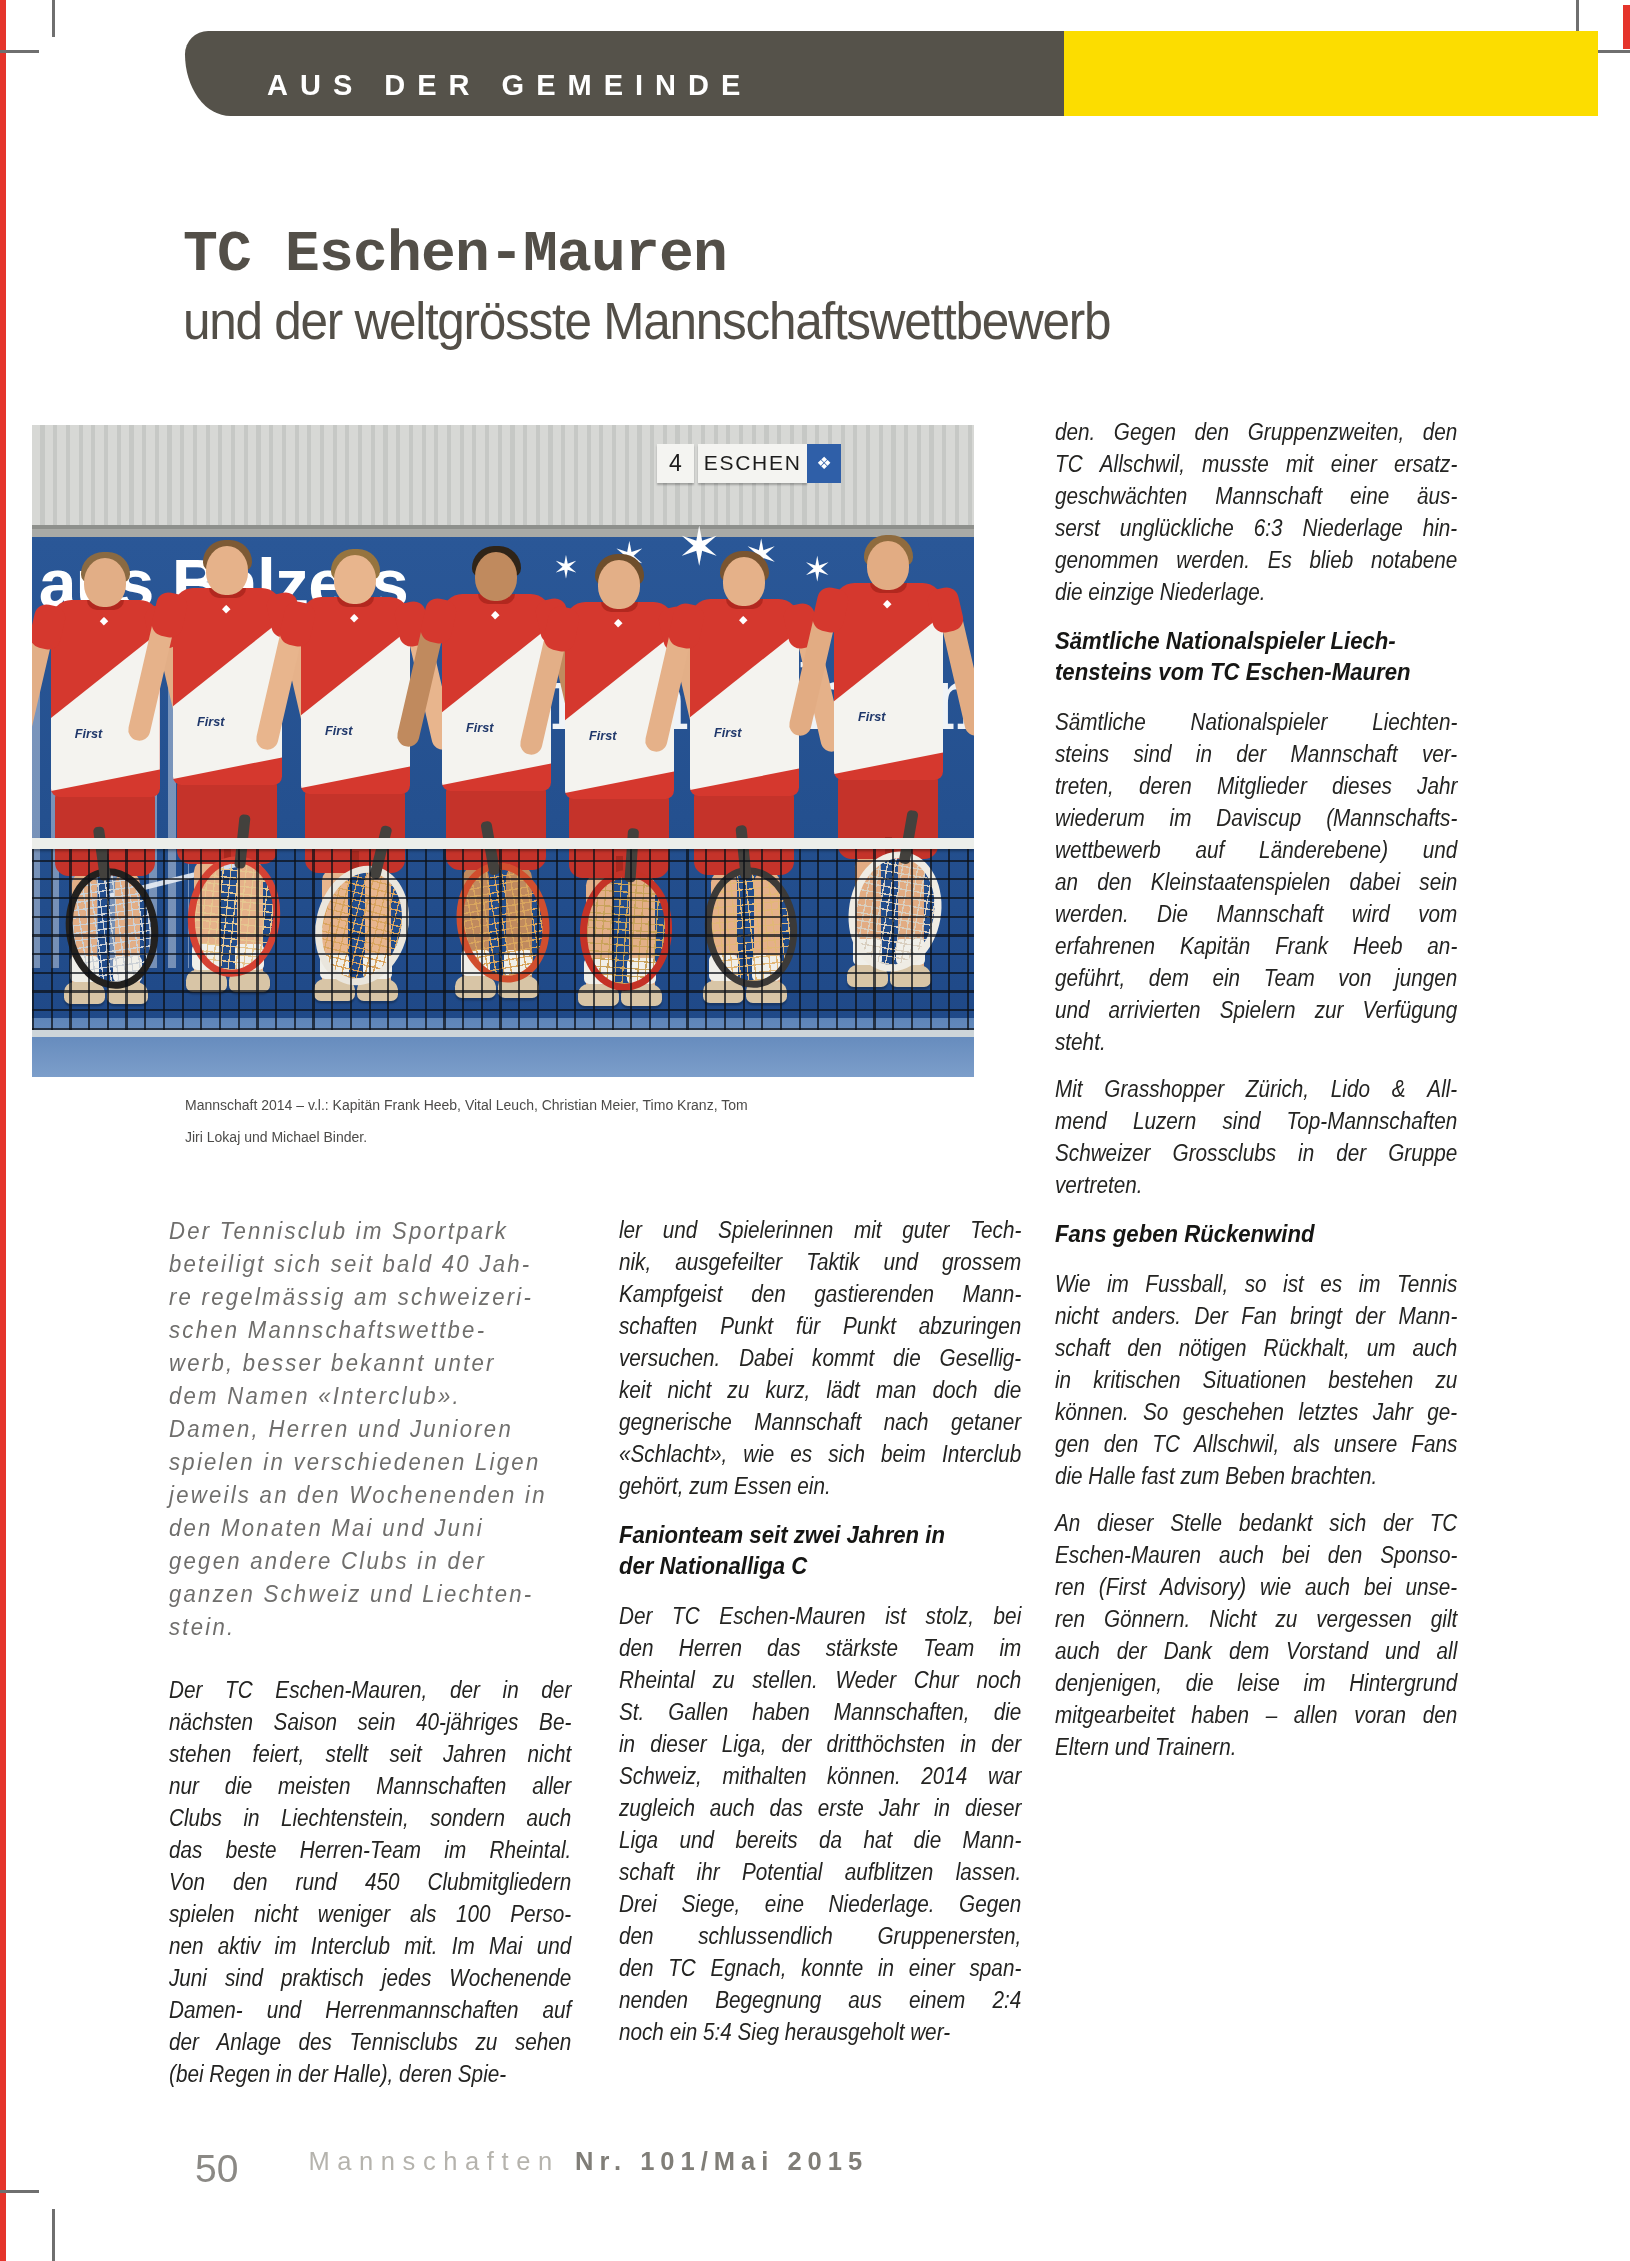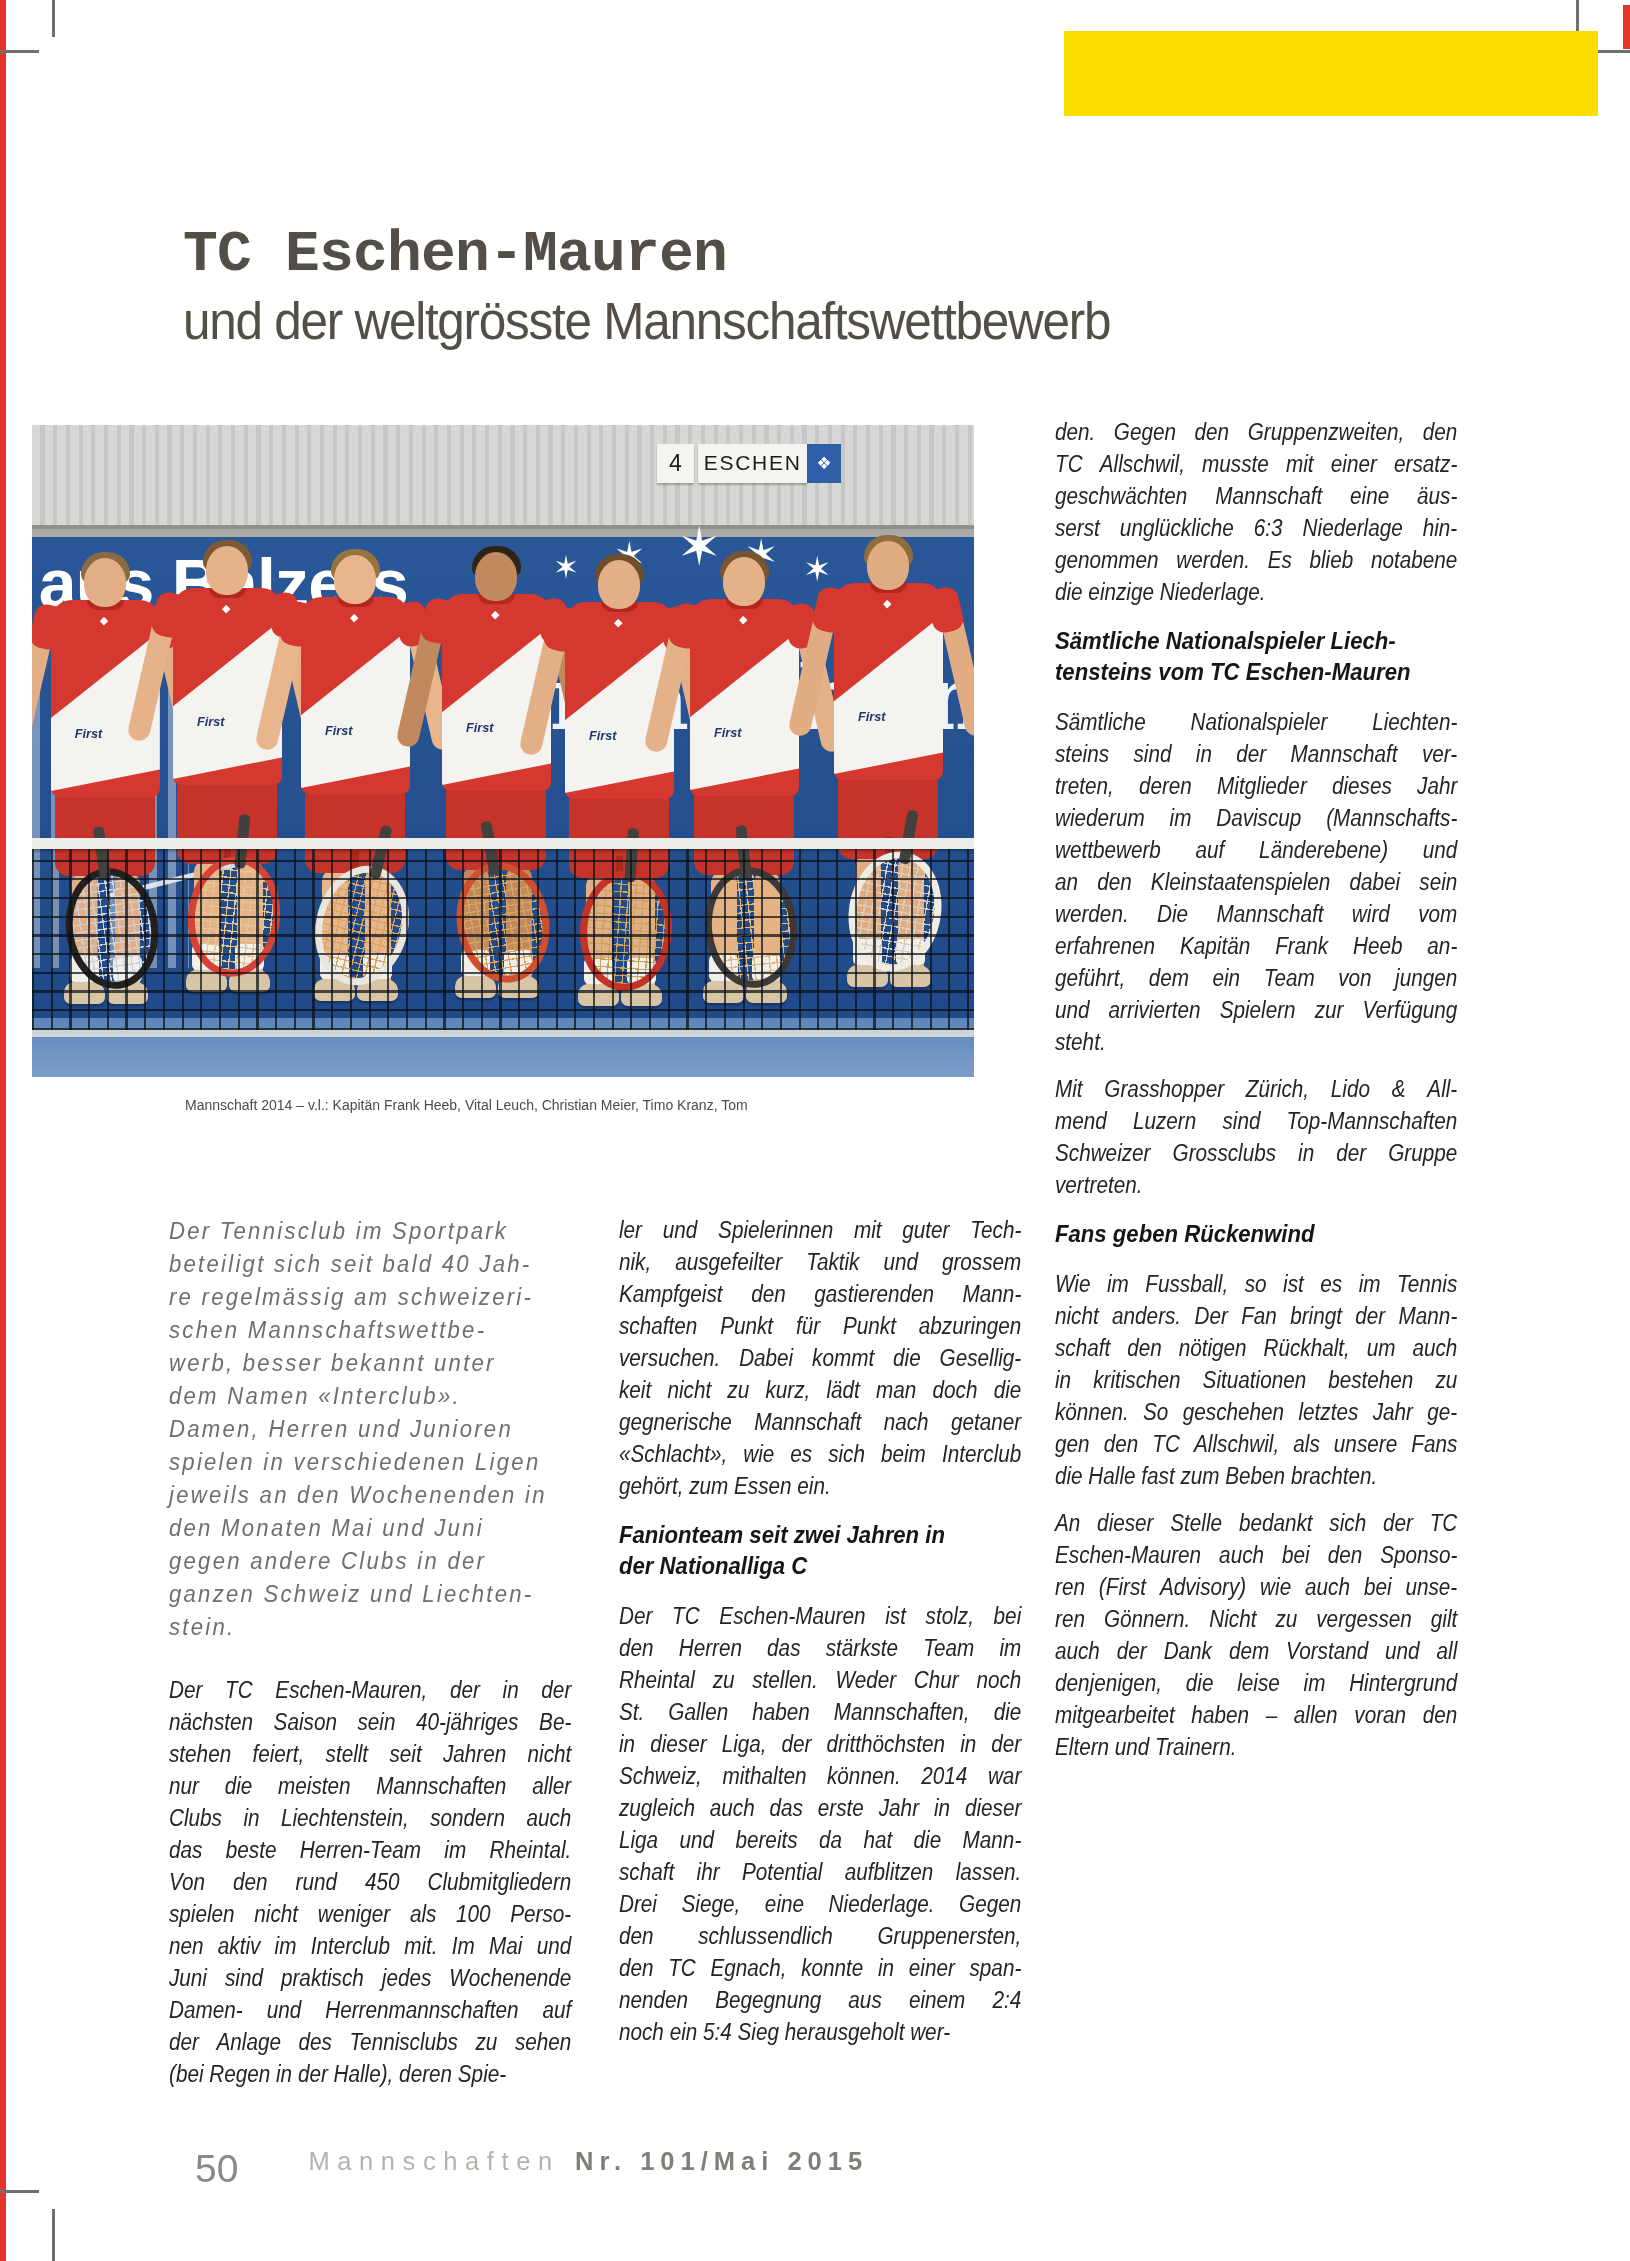--- a/index.html
+++ b/index.html
@@ -126,20 +126,23 @@
 
   <div class="edge-red"></div>
   <div class="edge-red-tick"></div>
   <div class="cm cm-tl-v"></div>
   <div class="cm cm-tl-h"></div>
   <div class="cm cm-tr-v"></div>
   <div class="cm cm-tr-h"></div>
   <div class="cm cm-bl-h"></div>
   <div class="cm cm-bl-v"></div>
 
+  <div class="kicker-banner">
+    <span class="kicker">AUS DER GEMEINDE</span>
+  </div>
   <div class="yellow-block"></div>
 
   <h1 class="title" style="margin:0">TC Eschen-Mauren</h1>
   <div class="subtitle">und der weltgrösste Mannschaftswettbewerb</div>
 
   <div class="photo">
     <div class="ph-wall"></div>
     <div class="ph-rail"></div>
     <div class="ph-sign">
       <div class="sign-tab">4</div>
@@ -344,20 +347,21 @@
       </div>
     <div class="ph-net">
       <div class="net-band"></div>
       <div class="net-mesh"></div>
       <div class="net-tape"></div>
     </div>
   </div>
 
   <div class="caption" id="caption">
       <div>Mannschaft 2014 – v.l.: Kapitän Frank Heeb, Vital Leuch, Christian Meier, Timo Kranz, Tom</div>
+      <div>Jiri Lokaj und Michael Binder.</div>
     </div>
 
   <div class="col col1">
       <div class="col-inner" id="c1">
         <div class="block intro">
           <div class="iline">Der Tennisclub im Sportpark</div>
           <div class="iline">beteiligt sich seit bald 40 Jah-</div>
           <div class="iline">re regelmässig am schweizeri-</div>
           <div class="iline">schen Mannschaftswettbe-</div>
           <div class="iline">werb, besser bekannt unter</div>

